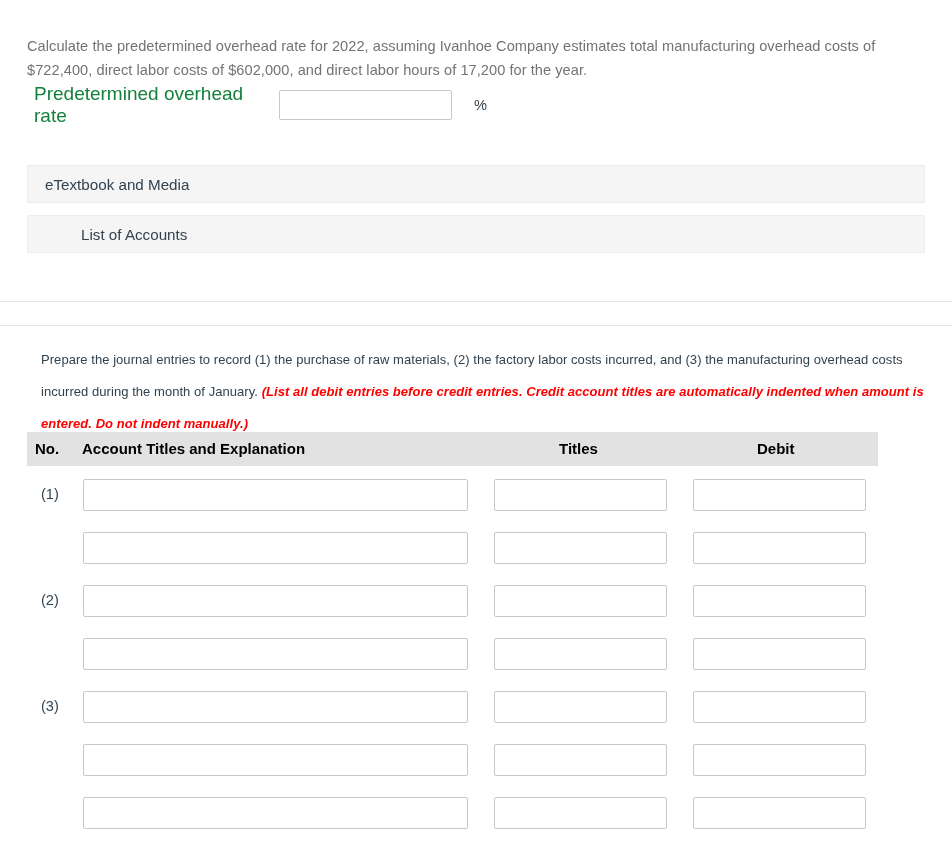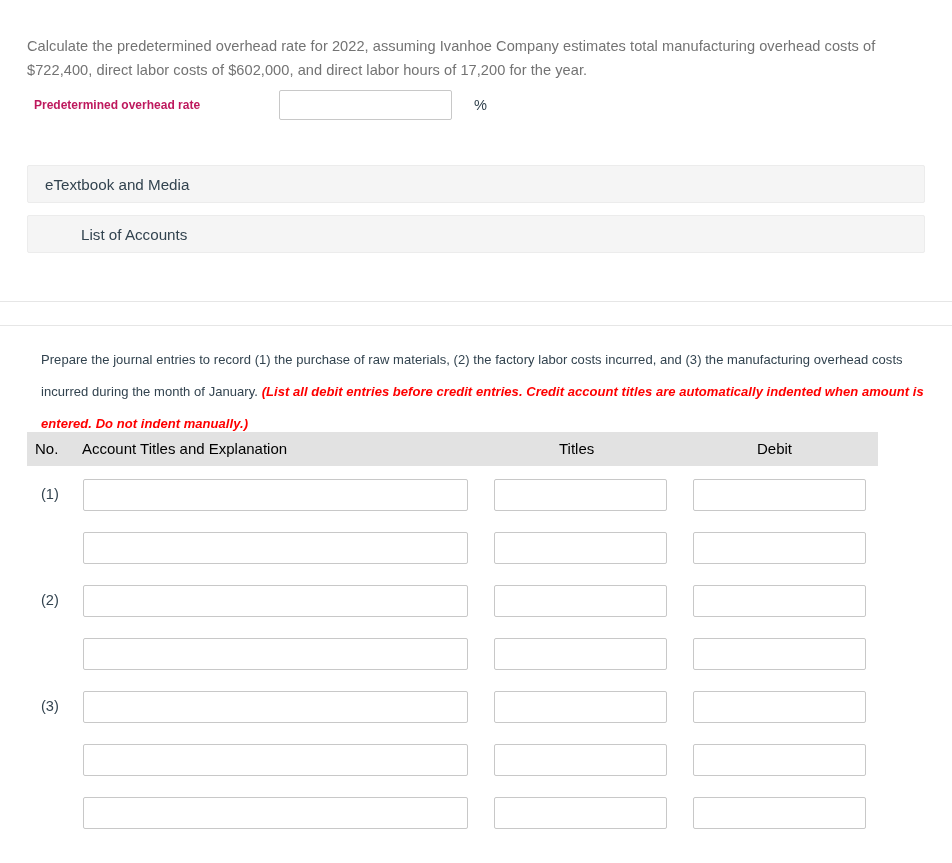--- a/index.html
+++ b/index.html
@@ -40,24 +40,23 @@
 
   .rate-row {
     position: absolute;
     left: 34px;
     top: 90px;
     display: flex;
     align-items: center;
     height: 30px;
   }
   .rate-label {
-    font-size: 12px;
-    color: #be185d;
+    font-size: 19px;
+    color: #15803d;
     width: 245px;
-    font-weight: bold;
   }
   .text-input {
     box-sizing: border-box;
     border: 1px solid #c8c8c8;
     border-radius: 2px;
     background: #ffffff;
     height: 30px;
     outline: none;
     font-family: "Liberation Sans", sans-serif;
     font-size: 14px;
@@ -133,21 +132,21 @@
   }
   .jhead {
     height: 34px;
     background: #e2e2e2;
     position: relative;
   }
   .jhead .h {
     position: absolute;
     top: 8px;
     font-size: 15px;
-    font-weight: normal;
+    font-weight: bold;
     color: #000000;
   }
   .h-no      { left: 8px; }
   .h-account { left: 55px; }
   .h-debit   { left: 532px; }
   .h-credit  { left: 730px; }
 
   .jrows {
     position: relative;
     margin-top: 13px;

